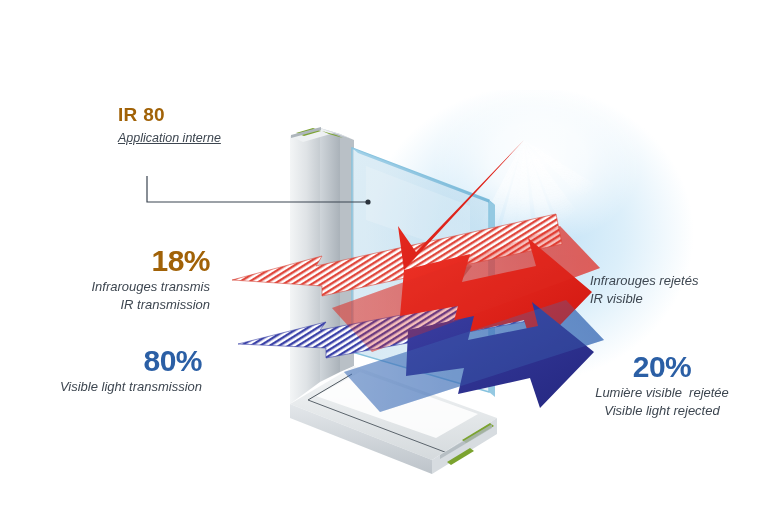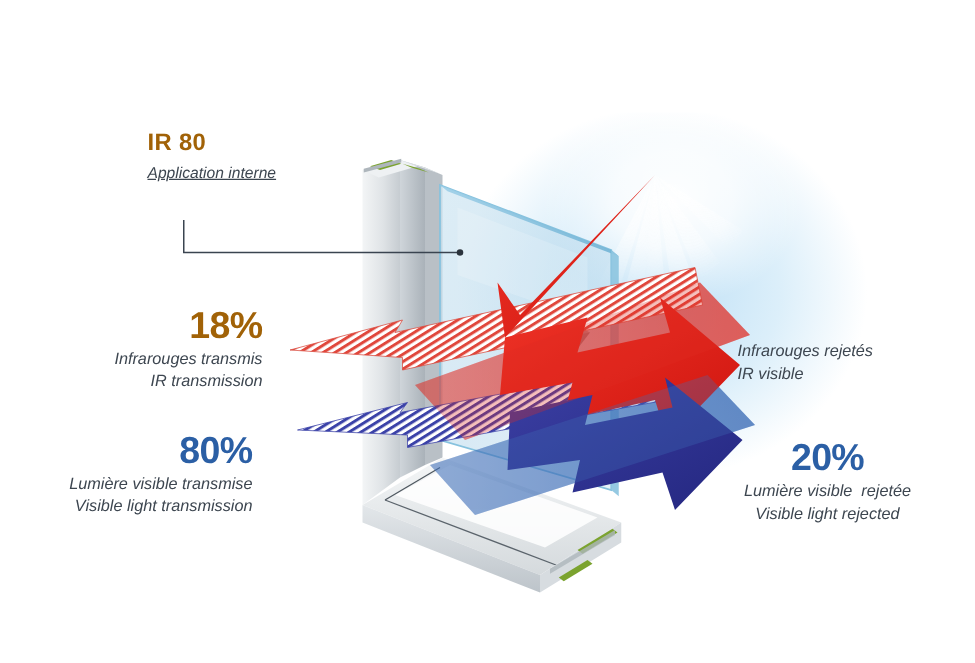--- a/index.html
+++ b/index.html
@@ -272,21 +272,20 @@
   </div>
 
   <div class="stat align-right" id="stat-ir-trans">
     <p class="stat-num" style="color:#a16207">18%</p>
     <p class="stat-cap">Infrarouges transmis</p>
     <p class="stat-cap">IR transmission</p>
   </div>
 
   <div class="stat align-right" id="stat-vis-trans">
     <p class="stat-num" style="color:#2b5fa5">80%</p>
-    <p class="stat-cap">Lumière visible transmise</p>
     <p class="stat-cap">Visible light transmission</p>
   </div>
 
   <div class="stat align-left" id="stat-ir-rej">
     <p class="stat-cap">Infrarouges rejetés</p>
     <p class="stat-cap">IR visible</p>
   </div>
 
   <div class="stat align-left" id="stat-vis-rej">
     <p class="stat-num" style="color:#2b5fa5">20%</p>

